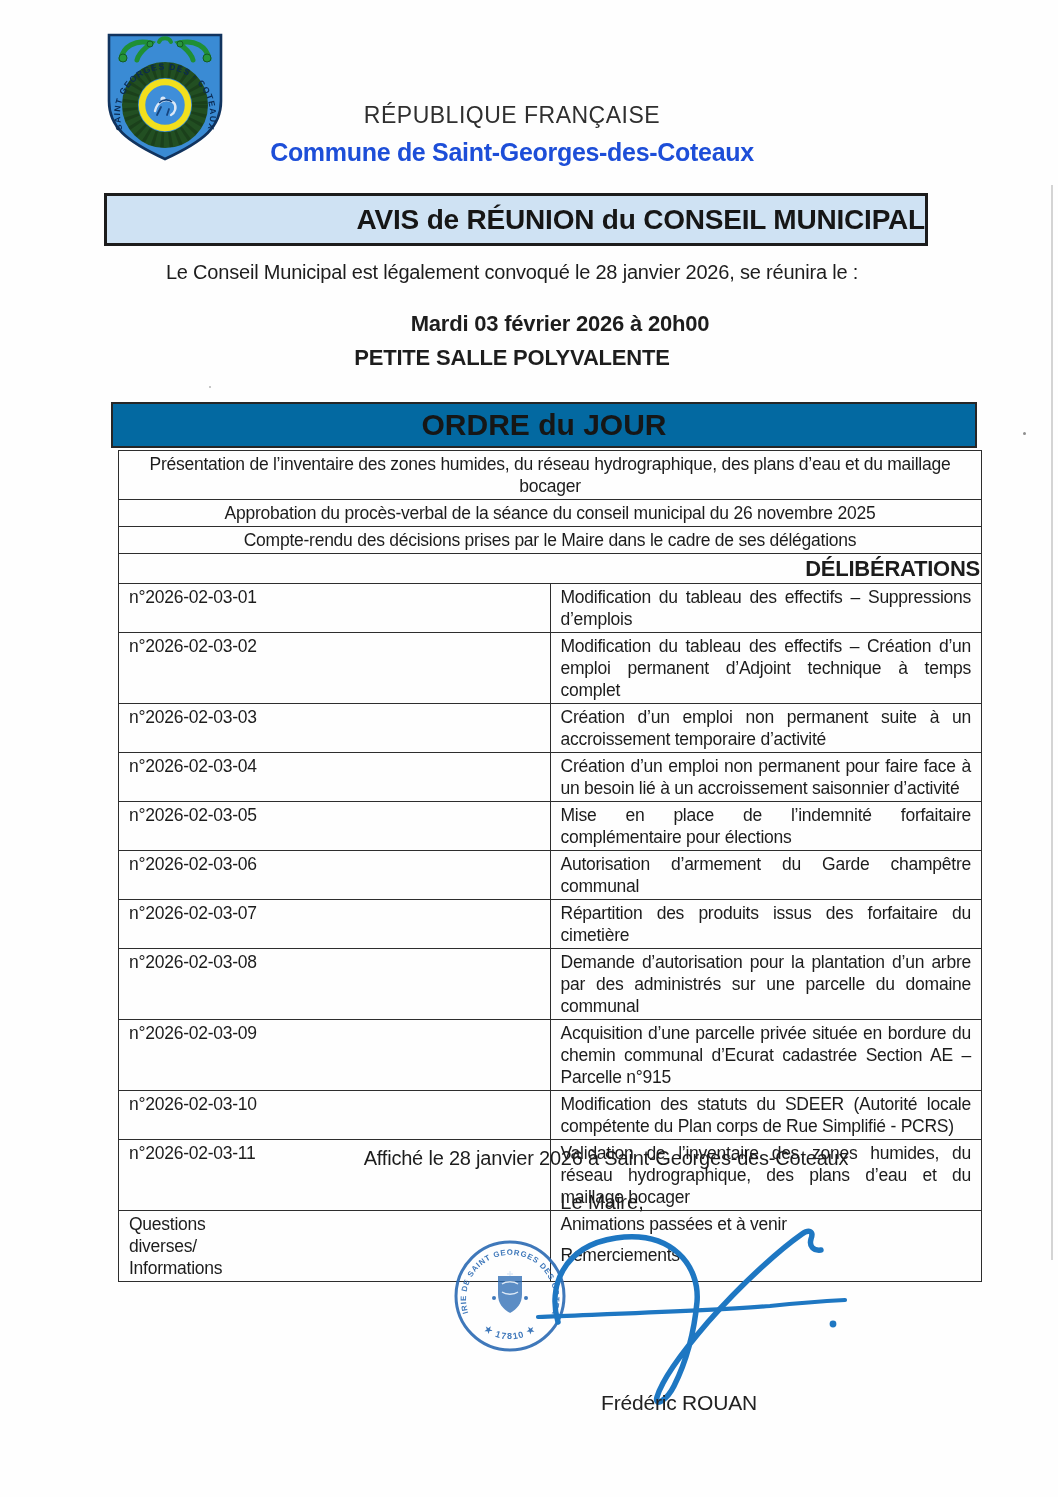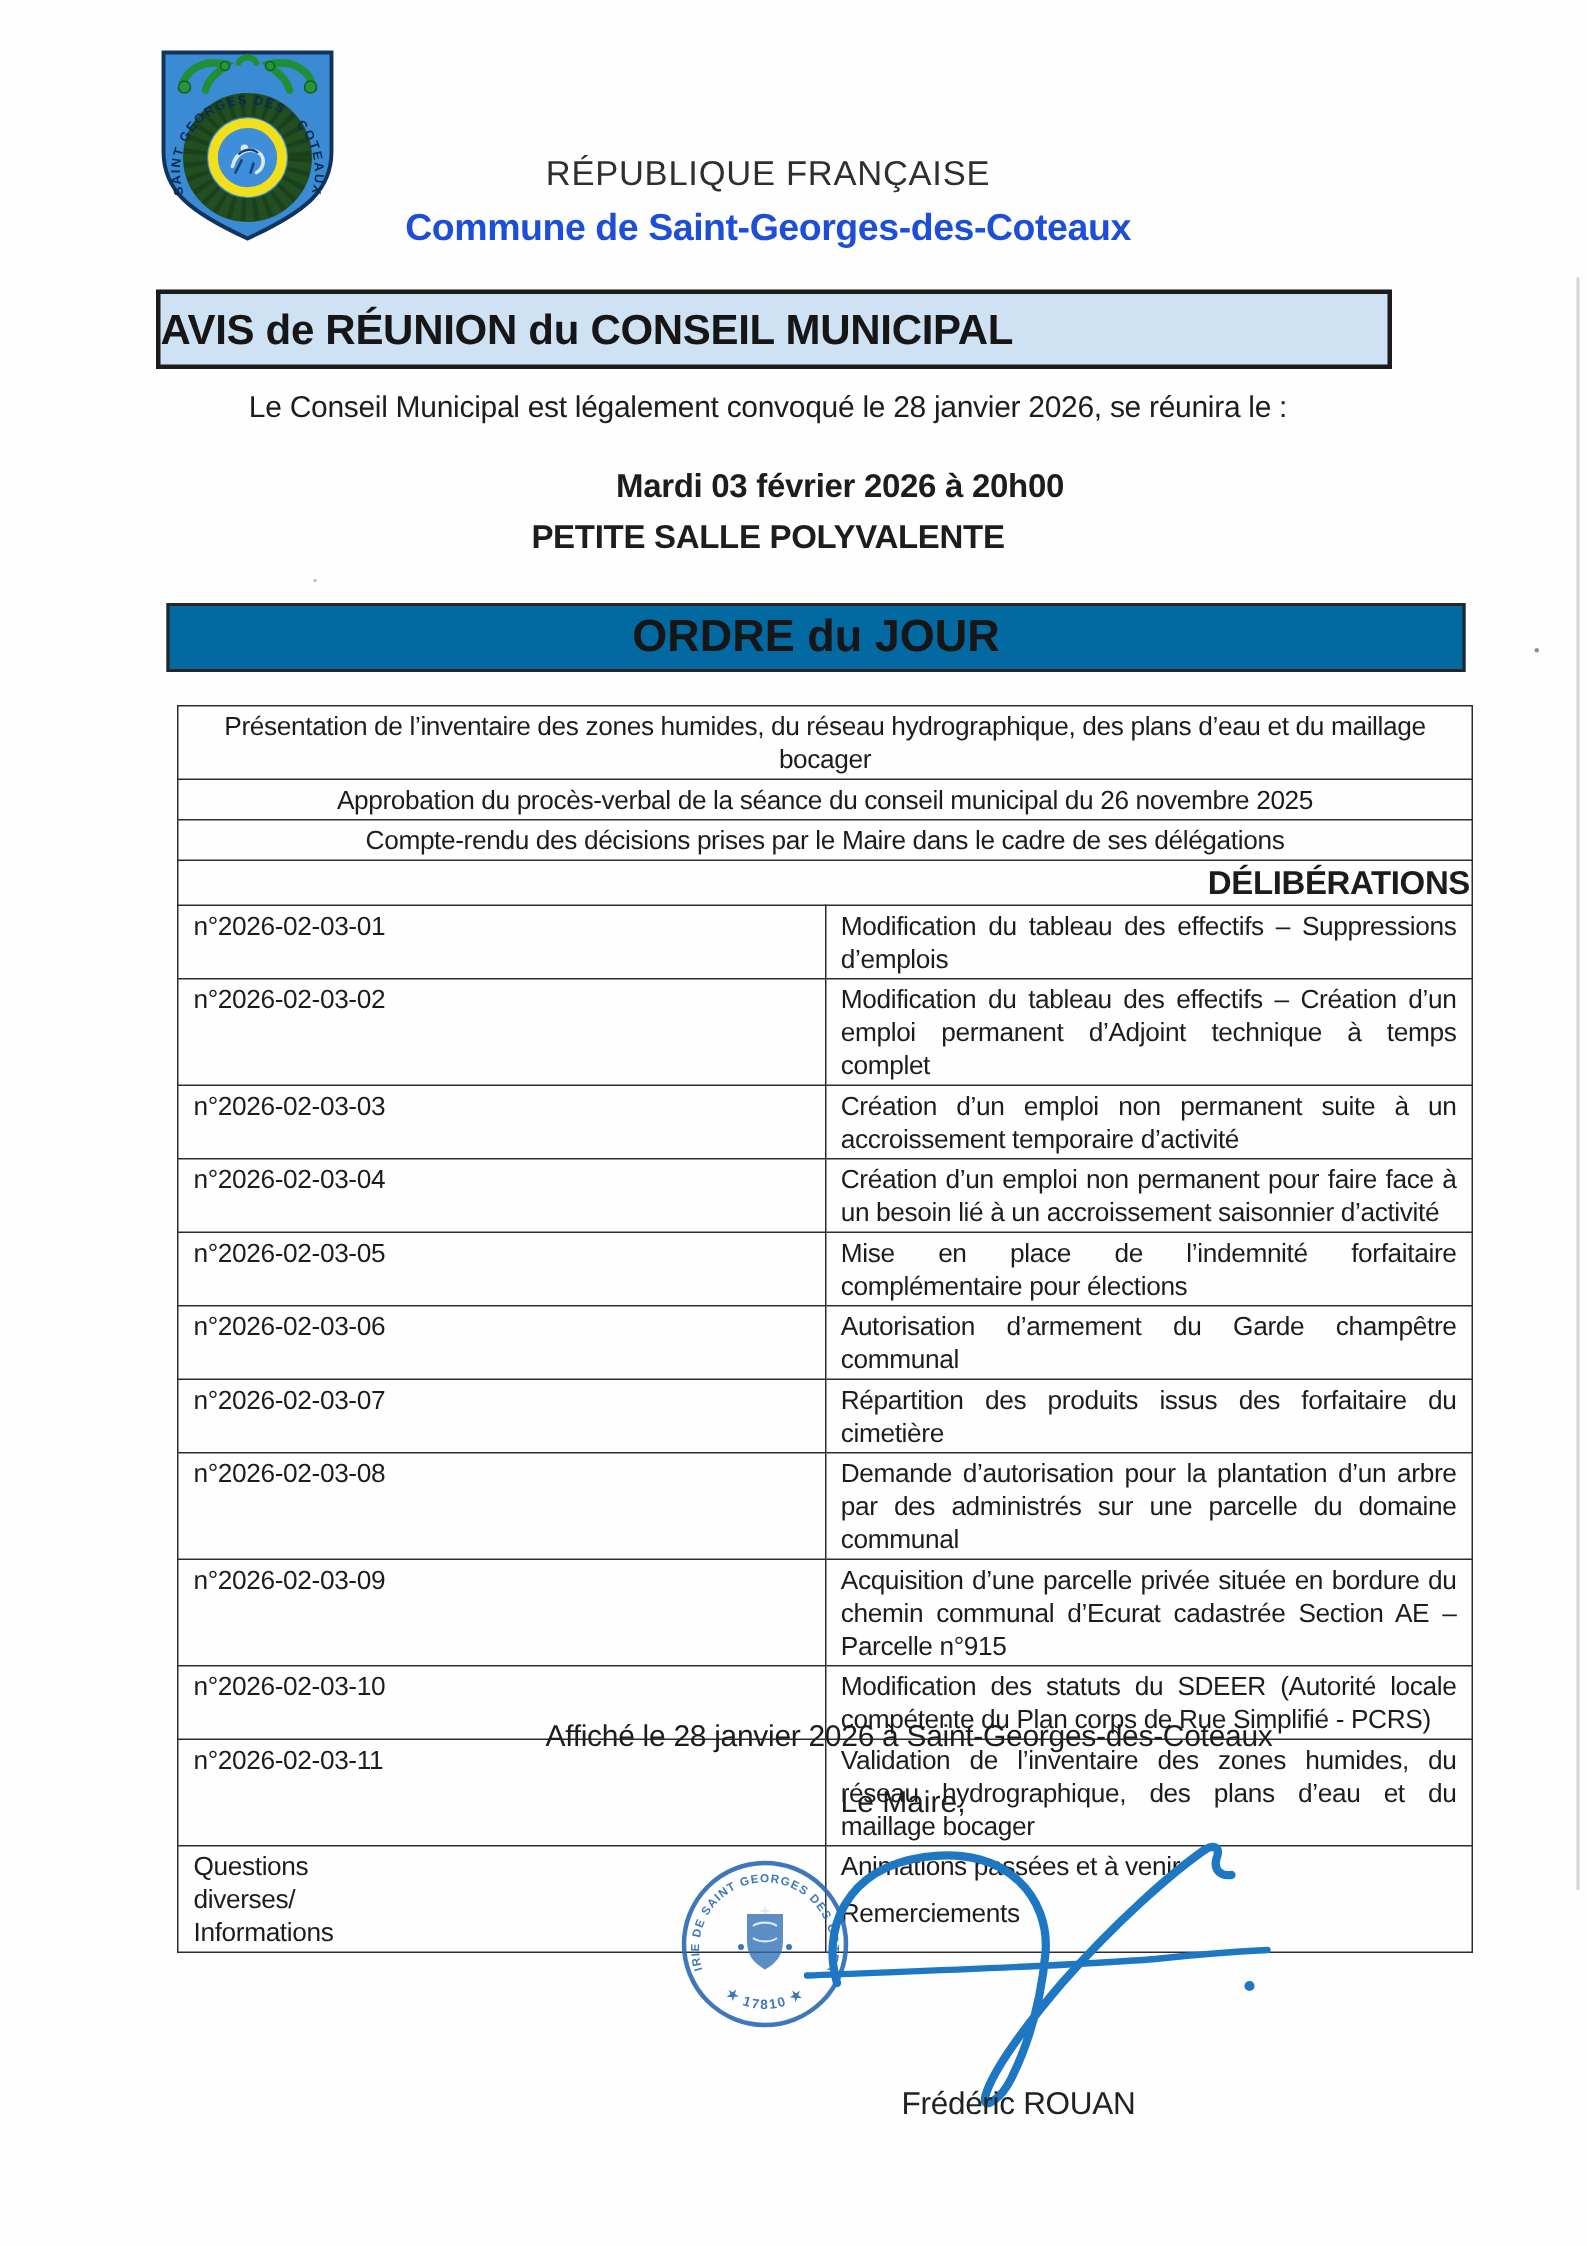--- a/index.html
+++ b/index.html
@@ -11,36 +11,36 @@
 
   
   .cwrap{position:absolute;left:0;width:1024px;text-align:center;}
 
   .republic{top:102px;font-size:23px;letter-spacing:.5px;color:#2f2f2f;}
   .commune{top:138px;font-size:25px;font-weight:bold;letter-spacing:-.3px;color:#1d4ed8;}
 
   .avis-box{
     position:absolute;left:104px;top:193px;width:824px;height:53px;
     background:#cfe2f3;border:3px solid #1c1c1c;box-sizing:border-box;
-    display:flex;align-items:center;justify-content:flex-start;
+    display:flex;align-items:center;justify-content:flex-end;
     font-size:28px;font-weight:bold;color:#161616;letter-spacing:-.2px;
   }
   .convoc{top:261px;font-size:20px;letter-spacing:-.2px;}
   .mdate{top:311px;font-size:22px;font-weight:bold;letter-spacing:-.2px;margin-left:48px;}
   .mplace{top:345px;font-size:22px;font-weight:bold;letter-spacing:-.2px;}
 
   .ordre-box{
     position:absolute;left:111px;top:402px;width:866px;height:46px;
     background:#0369a1;border:2.5px solid #262626;box-sizing:border-box;
     display:flex;align-items:center;justify-content:center;
     font-size:30px;font-weight:bold;color:#161616;
   }
 
   table.agenda{
-    position:absolute;left:118px;top:470px;width:864px;
+    position:absolute;left:118px;top:450px;width:864px;
     border-collapse:collapse;table-layout:fixed;
     font-size:17.5px;line-height:22px;letter-spacing:-.25px;color:#1c1c1c;
   }
   table.agenda td{border:1.5px solid #2d2d2d;padding:2px 10px;vertical-align:top;}
   td.cen{text-align:center;padding:1px 8px;}
   tr.delib-h td{text-align:right;font-weight:bold;font-size:22px;line-height:27px;padding:1px;}
   td.ref{width:148px;white-space:nowrap;}
   td.subj{text-align:justify;text-align-last:left;}
   .misc-item{margin:0;}
   .misc-item + .misc-item{margin-top:9px;}

